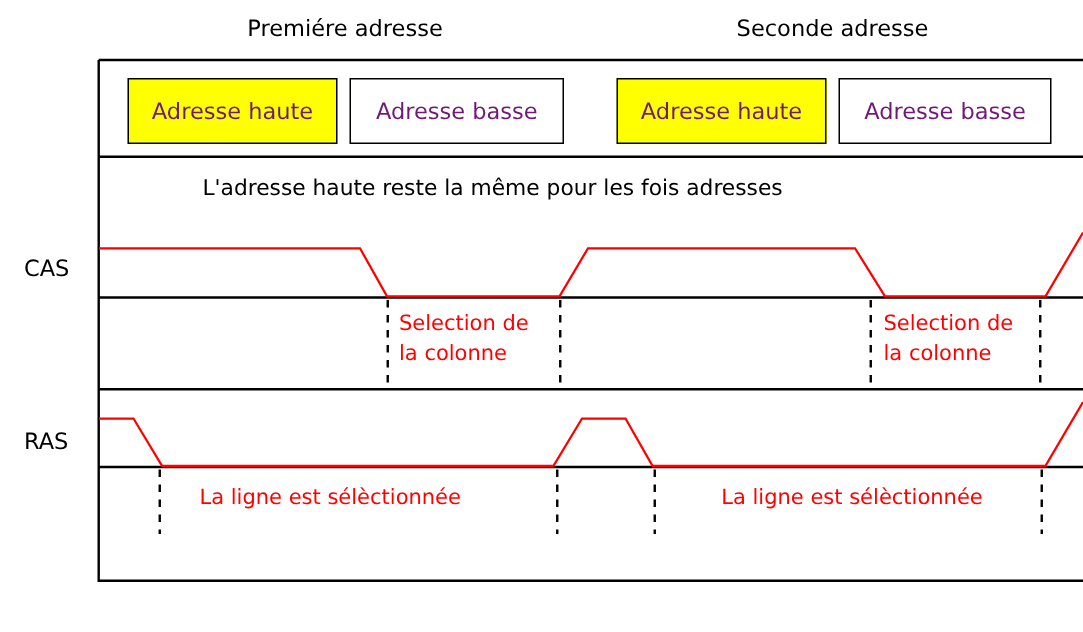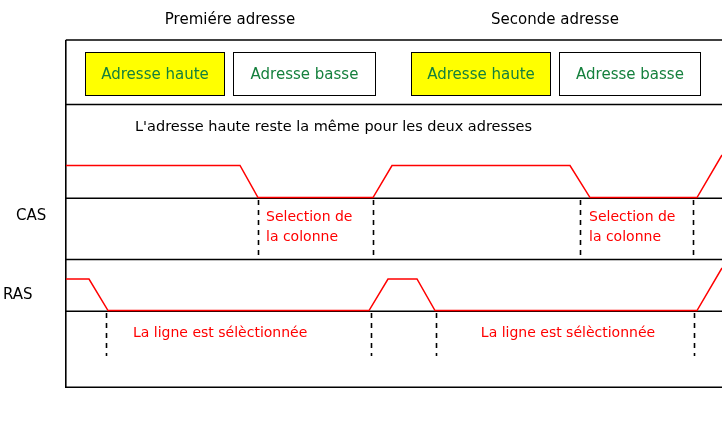--- a/index.html
+++ b/index.html
@@ -32,21 +32,21 @@
     white-space: nowrap;
     text-align: center;
   }
 
   
   .addr-box {
     box-sizing: border-box;
     border: 1.6px solid #000000;
     background: #ffffff;
     font-size: 15px;
-    color: #15803d;
+    color: #701a75;
     display: flex;
     align-items: center;
     justify-content: center;
     white-space: nowrap;
   }
   .addr-box.highlight {
     background: #ffff00;
   }
 
   
@@ -106,25 +106,25 @@
   </div>
 
   <div class="abs addr-box highlight" style="left:411px; top:52px; width:140px; height:44px;">
     <span>Adresse haute</span>
   </div>
 
   <div class="abs addr-box" style="left:559px; top:52px; width:142px; height:44px;">
     <span>Adresse basse</span>
   </div>
 
-  <div class="abs note" style="left:135px; top:118px;">L'adresse haute reste la même pour les deux adresses</div>
+  <div class="abs note" style="left:135px; top:118px;">L'adresse haute reste la même pour les fois adresses</div>
 
-  <div class="abs signal-label" style="left:16px; top:170px;margin-top:36px;">CAS</div>
+  <div class="abs signal-label" style="left:16px; top:170px;">CAS</div>
 
-  <div class="abs signal-label" style="left:3px; top:285px;">RAS</div>
+  <div class="abs signal-label" style="left:16px; top:285px;">RAS</div>
 
   <svg class="abs" style="left:0px; top:0px;" width="722" height="421">
     <path d="M 66 165.5
              L 240 165.5
              L 258 197.6
              L 373 197.6
              L 392 165.5
              L 570 165.5
              L 590 197.6
              L 697 197.6

